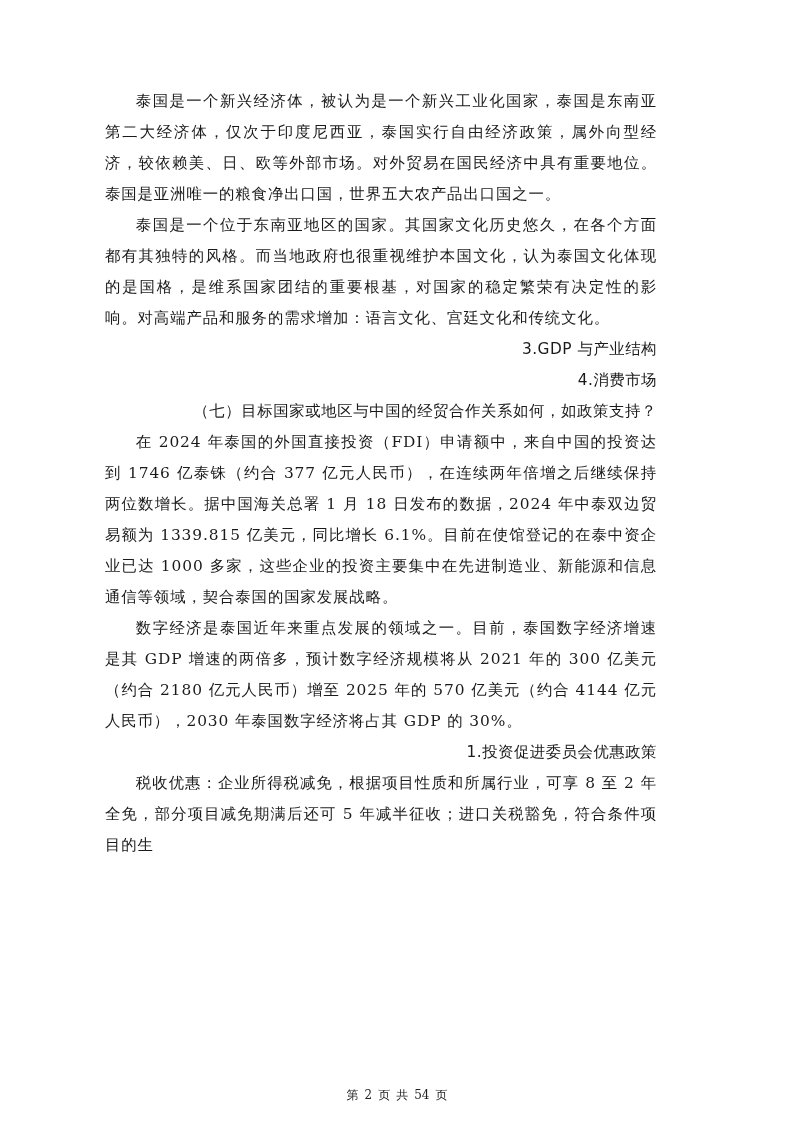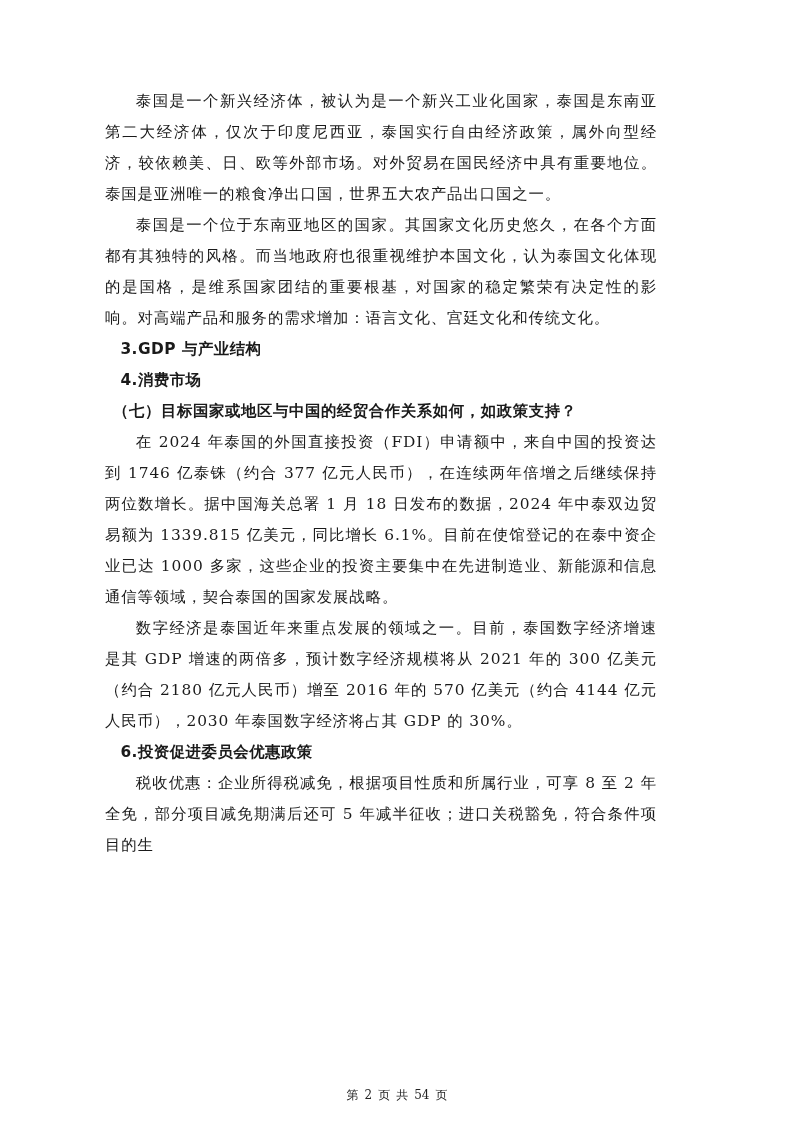--- a/index.html
+++ b/index.html
@@ -27,24 +27,25 @@
       line-height: 31px;
       text-align: justify;
       text-indent: 2em;
       letter-spacing: 0.9px;
       word-break: break-all;
     }
     .heading {
       margin: 0;
       font-size: 15.4px;
       line-height: 31px;
-      font-weight: bold;
+      font-weight: normal;
       text-indent: 1em;
       font-family: "DejaVu Sans", "Liberation Sans", sans-serif;
       letter-spacing: 0.5px;
+      text-align: right;
     }
     .heading.section {
       text-indent: 0;
       padding-left: 8px;
       letter-spacing: 0.6px;
     }
     .footer {
       position: absolute;
       left: 0;
       width: 794px;
@@ -61,20 +62,20 @@
 </head>
 <body>
 
 <div class="page">
   <p class="para">泰国是一个新兴经济体，被认为是一个新兴工业化国家，泰国是东南亚第二大经济体，仅次于印度尼西亚，泰国实行自由经济政策，属外向型经济，较依赖美、日、欧等外部市场。对外贸易在国民经济中具有重要地位。泰国是亚洲唯一的粮食净出口国，世界五大农产品出口国之一。</p>
   <p class="para">泰国是一个位于东南亚地区的国家。其国家文化历史悠久，在各个方面都有其独特的风格。而当地政府也很重视维护本国文化，认为泰国文化体现的是国格，是维系国家团结的重要根基，对国家的稳定繁荣有决定性的影响。对高端产品和服务的需求增加：语言文化、宫廷文化和传统文化。</p>
   <h3 class="heading">3.GDP 与产业结构</h3>
   <h3 class="heading">4.消费市场</h3>
   <h2 class="heading section">（七）目标国家或地区与中国的经贸合作关系如何，如政策支持？</h2>
   <p class="para">在 2024 年泰国的外国直接投资（FDI）申请额中，来自中国的投资达到 1746 亿泰铢（约合 377 亿元人民币），在连续两年倍增之后继续保持两位数增长。据中国海关总署 1 月 18 日发布的数据，2024 年中泰双边贸易额为 1339.815 亿美元，同比增长 6.1%。目前在使馆登记的在泰中资企业已达 1000 多家，这些企业的投资主要集中在先进制造业、新能源和信息通信等领域，契合泰国的国家发展战略。</p>
-  <p class="para">数字经济是泰国近年来重点发展的领域之一。目前，泰国数字经济增速是其 GDP 增速的两倍多，预计数字经济规模将从 2021 年的 300 亿美元（约合 2180 亿元人民币）增至 2016 年的 570 亿美元（约合 4144 亿元人民币），2030 年泰国数字经济将占其 GDP 的 30%。</p>
-  <h3 class="heading">6.投资促进委员会优惠政策</h3>
+  <p class="para">数字经济是泰国近年来重点发展的领域之一。目前，泰国数字经济增速是其 GDP 增速的两倍多，预计数字经济规模将从 2021 年的 300 亿美元（约合 2180 亿元人民币）增至 2025 年的 570 亿美元（约合 4144 亿元人民币），2030 年泰国数字经济将占其 GDP 的 30%。</p>
+  <h3 class="heading">1.投资促进委员会优惠政策</h3>
   <p class="para">税收优惠：企业所得税减免，根据项目性质和所属行业，可享 8 至 2 年全免，部分项目减免期满后还可 5 年减半征收；进口关税豁免，符合条件项目的生</p>
 </div>
 
 <div class="footer">
   <span>第</span><span>2</span><span>页</span><span>共</span><span>54</span><span>页</span>
 </div>
 
 </body></html>

